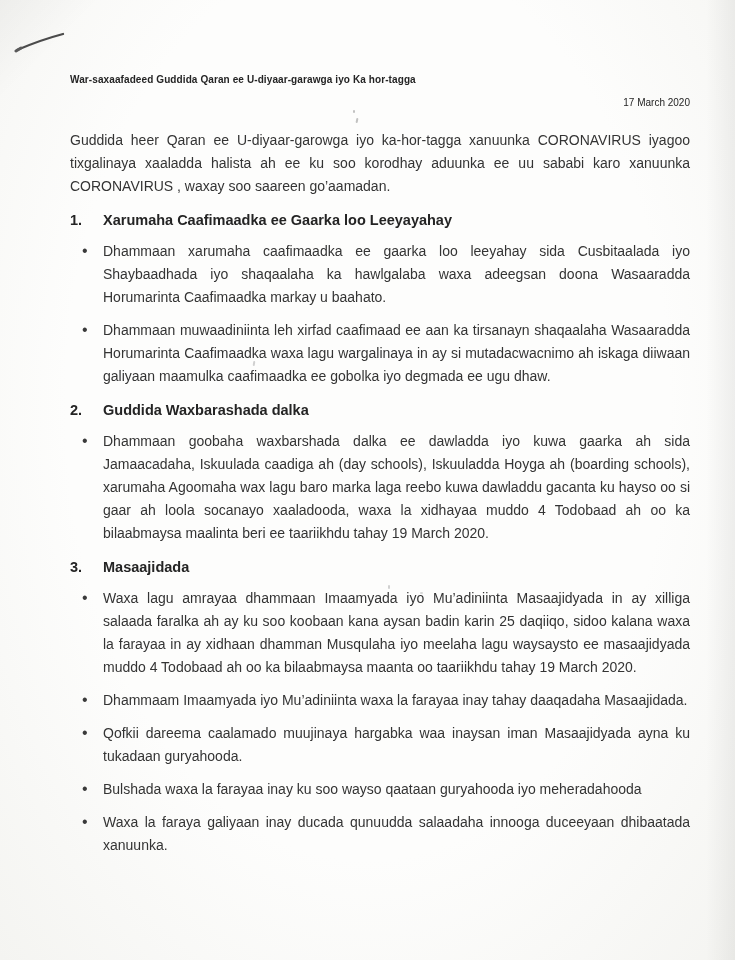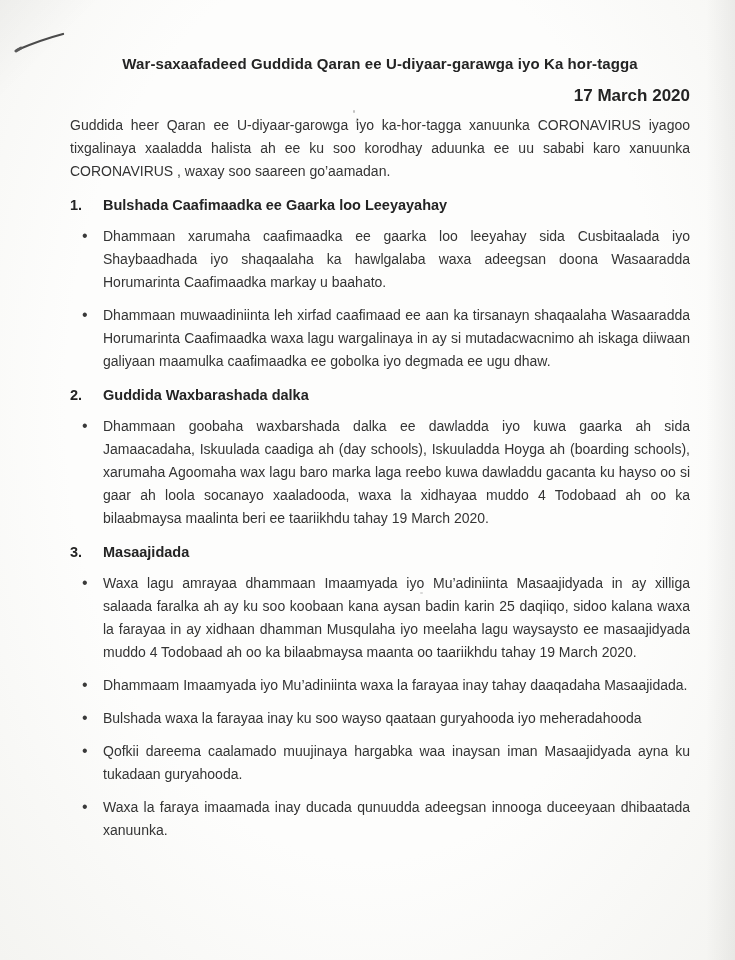--- a/index.html
+++ b/index.html
@@ -14,38 +14,37 @@
     overflow:hidden;
     color:#343434;
     background:
       linear-gradient(to right, rgba(0,0,0,0.00) 96%, rgba(0,0,0,0.05) 100%),
       linear-gradient(135deg, rgba(0,0,0,0.04) 0%, rgba(0,0,0,0.00) 6%),
       radial-gradient(ellipse at 50% 42%, #fdfdfc 58%, #f4f4f1 100%);
   }
   .content { position:absolute; left:70px; top:0; width:620px; }
 
   .title {
-    margin-top:50px;
-    text-align:center;
+    margin-top:66px;
+    text-align:left;
     font-weight:700;
-    font-size:15px;
+    font-size:10px;
     line-height:27px;
     color:#242424;
     letter-spacing:0.1px;
   }
   .date {
-    margin-top:9px;
     text-align:right;
-    font-weight:700;
-    font-size:17px;
+    font-weight:400;
+    font-size:10px;
     line-height:20px;
     color:#242424;
   }
   .intro {
-    margin-top:8px;
+    margin-top:16px;
     font-size:14px;
     line-height:23px;
     text-align:justify;
   }
   .sec-heading {
     margin-top:12px;
     display:flex;
     font-weight:700;
     font-size:14.5px;
     line-height:20px;
@@ -99,21 +98,21 @@
     <div class="title">
       <div>War-saxaafadeed Guddida Qaran ee U-diyaar-garawga iyo  Ka hor-tagga</div>
     </div>
 
     <div class="date">17 March 2020</div>
 
     <p class="intro">Guddida heer Qaran ee U-diyaar-garowga iyo ka-hor-tagga xanuunka CORONAVIRUS iyagoo tixgalinaya xaaladda halista ah ee ku soo korodhay aduunka ee uu sababi karo xanuunka CORONAVIRUS , waxay soo saareen go’aamadan.</p>
 
     <div class="sec-heading">
       <span class="sec-num">1.</span>
-      <span>Bulshada Caafimaadka ee Gaarka loo Leeyayahay</span>
+      <span>Xarumaha Caafimaadka ee Gaarka loo Leeyayahay</span>
     </div>
     <ul class="bullets">
       <li class="bullet">Dhammaan xarumaha caafimaadka ee gaarka loo leeyahay sida Cusbitaalada iyo Shaybaadhada iyo shaqaalaha ka hawlgalaba waxa adeegsan doona Wasaaradda Horumarinta Caafimaadka markay u baahato.</li>
       <li class="bullet">Dhammaan muwaadiniinta leh xirfad caafimaad ee aan ka tirsanayn shaqaalaha Wasaaradda Horumarinta Caafimaadka waxa lagu wargalinaya in ay si mutadacwacnimo ah iskaga diiwaan galiyaan maamulka caafimaadka ee gobolka iyo degmada ee ugu dhaw.</li>
     </ul>
 
     <div class="sec-heading">
       <span class="sec-num">2.</span>
       <span>Guddida Waxbarashada dalka</span>
     </div>
@@ -121,19 +120,19 @@
       <li class="bullet">Dhammaan goobaha waxbarshada dalka ee dawladda iyo kuwa gaarka ah sida Jamaacadaha, Iskuulada caadiga ah (day schools), Iskuuladda Hoyga ah (boarding schools), xarumaha Agoomaha wax lagu baro marka laga reebo kuwa dawladdu gacanta ku hayso oo si gaar ah loola socanayo xaaladooda,  waxa la xidhayaa muddo 4 Todobaad ah oo ka bilaabmaysa maalinta beri ee taariikhdu tahay 19 March 2020.</li>
     </ul>
 
     <div class="sec-heading">
       <span class="sec-num">3.</span>
       <span>Masaajidada</span>
     </div>
     <ul class="bullets">
       <li class="bullet">Waxa lagu amrayaa dhammaan Imaamyada iyo Mu’adiniinta Masaajidyada in ay xilliga salaada faralka ah ay ku soo koobaan  kana aysan badin karin 25 daqiiqo, sidoo kalana waxa la farayaa in ay xidhaan dhamman Musqulaha iyo meelaha lagu waysaysto ee masaajidyada muddo 4 Todobaad ah oo ka bilaabmaysa maanta oo taariikhdu tahay 19 March 2020.</li>
       <li class="bullet">Dhammaam Imaamyada iyo Mu’adiniinta waxa la farayaa inay tahay daaqadaha Masaajidada.</li>
+      <li class="bullet">Qofkii dareema caalamado muujinaya hargabka waa inaysan iman Masaajidyada ayna ku tukadaan guryahooda.</li>
       <li class="bullet">Bulshada waxa la farayaa inay ku soo wayso qaataan guryahooda iyo meheradahooda</li>
-      <li class="bullet">Qofkii dareema caalamado muujinaya hargabka waa inaysan iman Masaajidyada ayna ku tukadaan guryahooda.</li>
-      <li class="bullet">Waxa la faraya imaamada inay ducada qunuudda adeegsan innooga duceeyaan dhibaatada xanuunka.</li>
+      <li class="bullet">Waxa la faraya galiyaan inay ducada qunuudda salaadaha innooga duceeyaan dhibaatada xanuunka.</li>
     </ul>
 
   </div>
 </div>
 
 </body></html>

